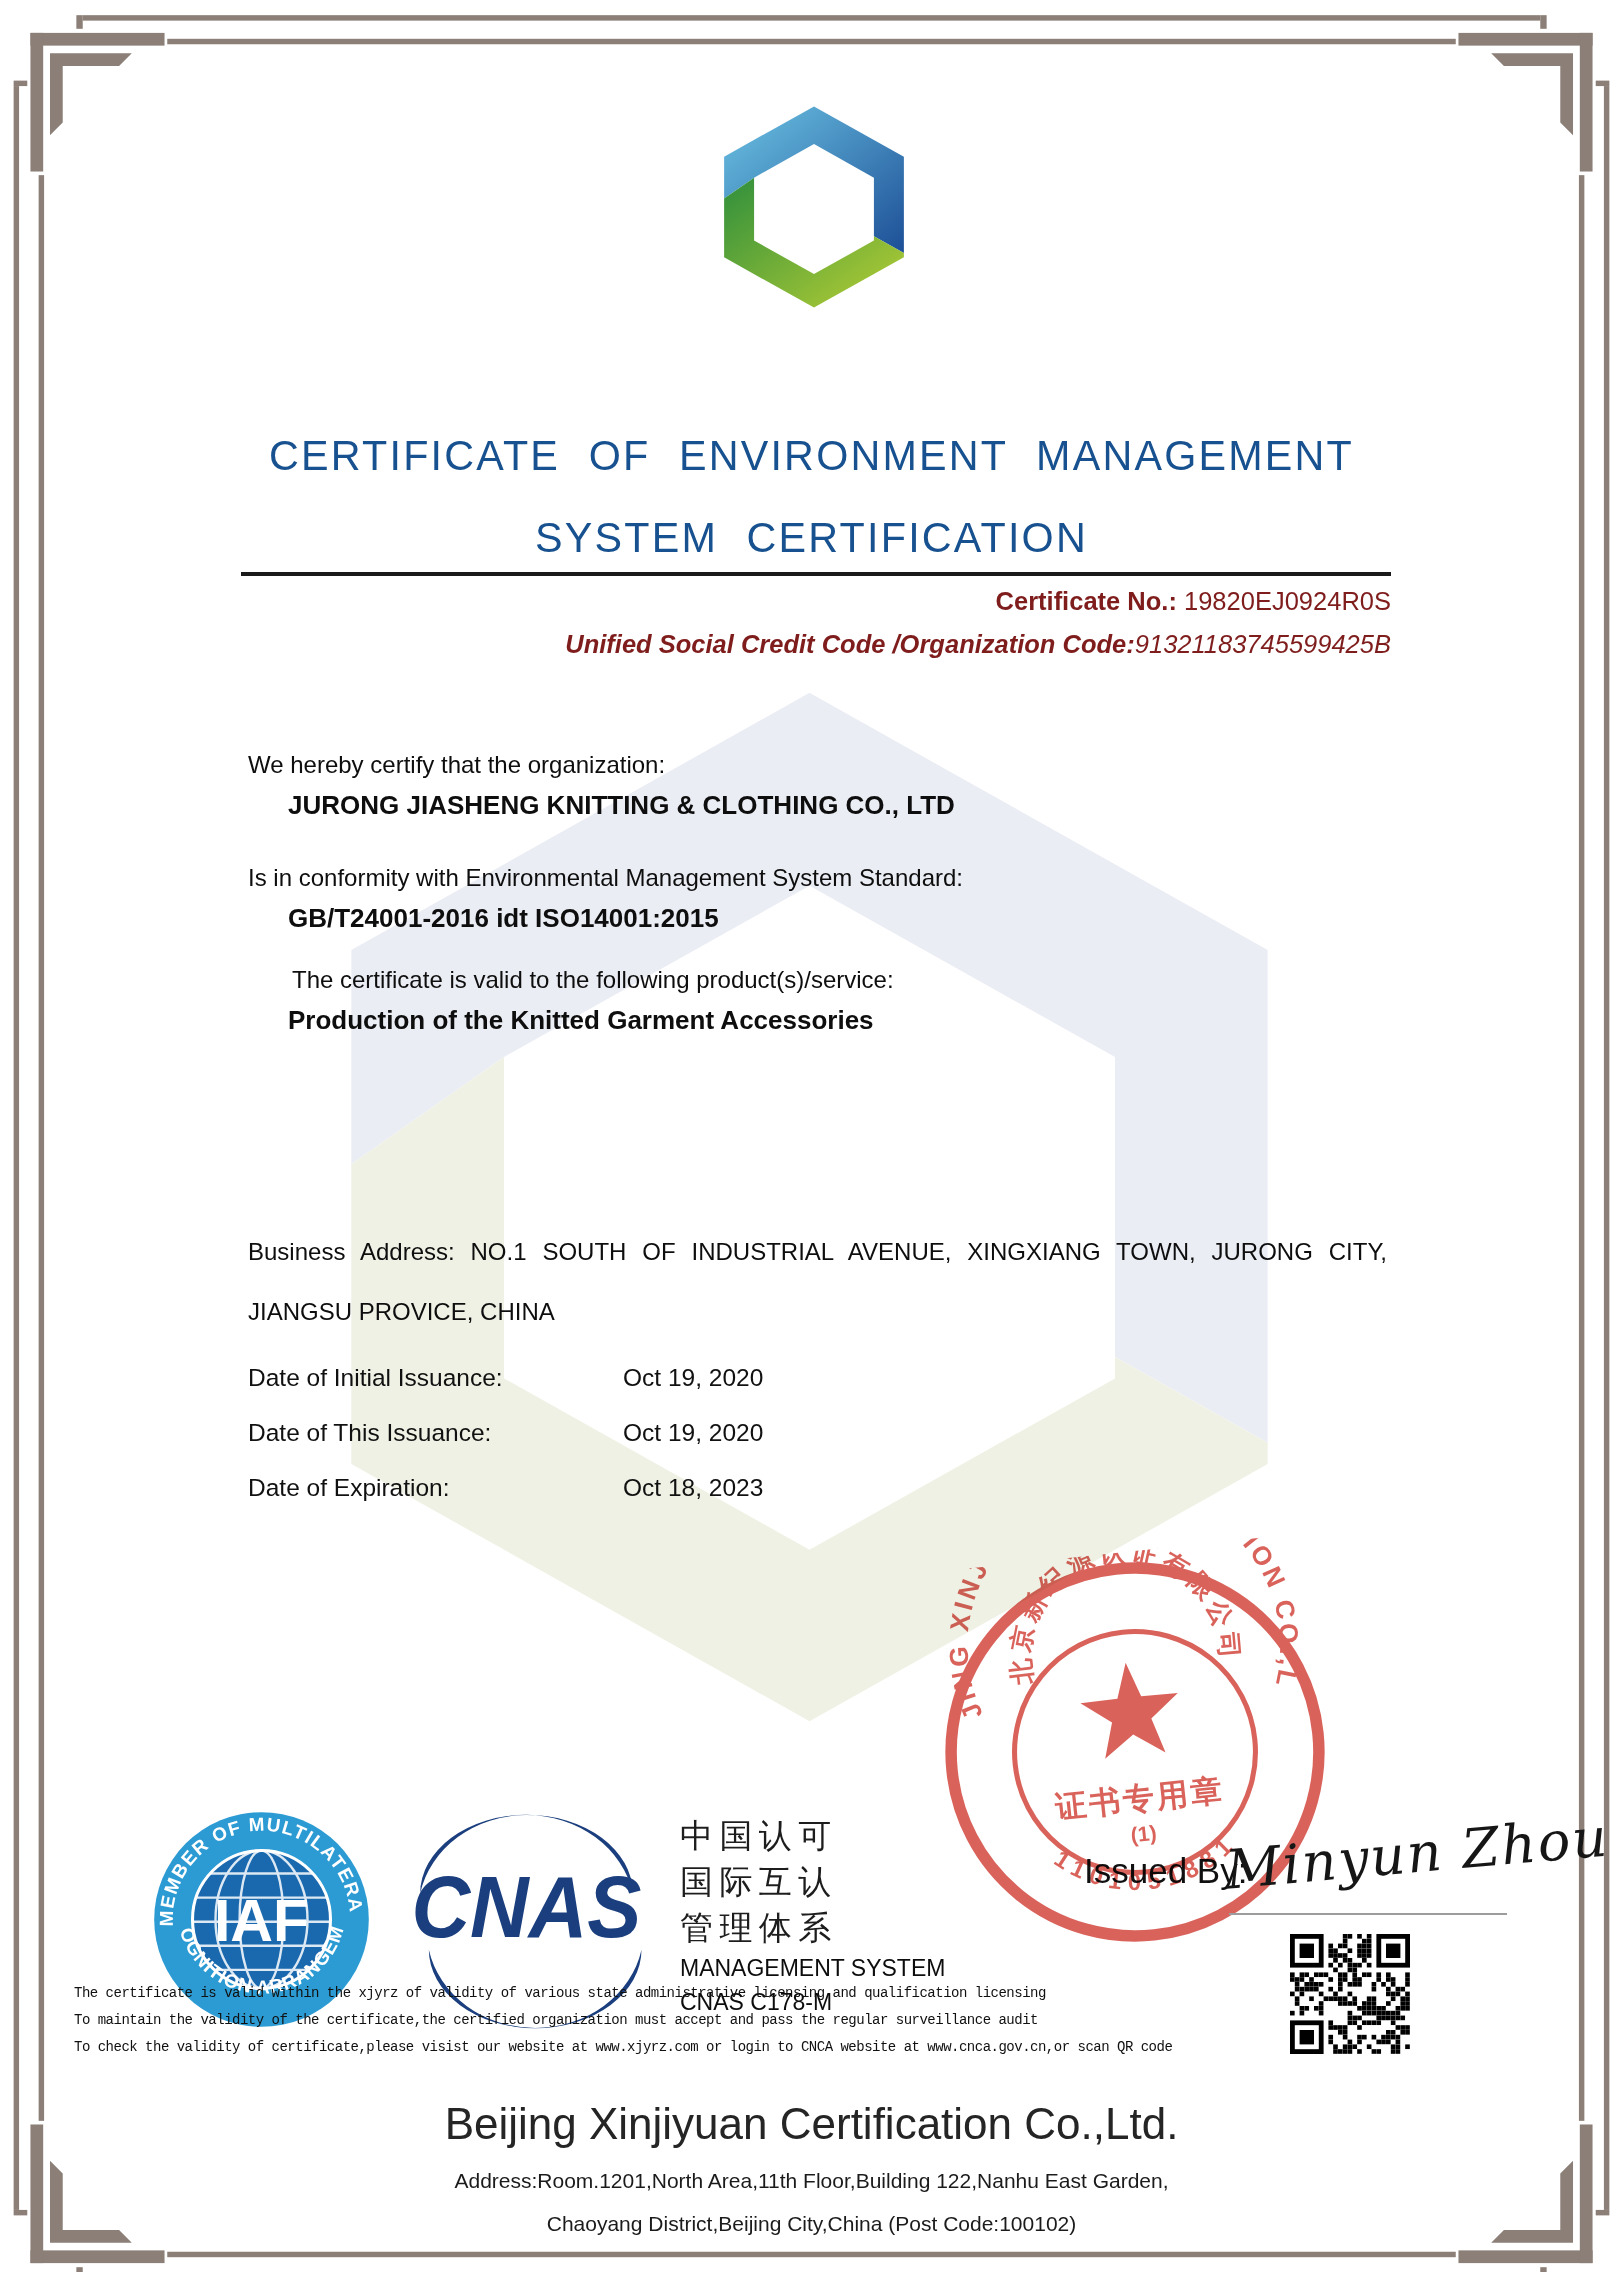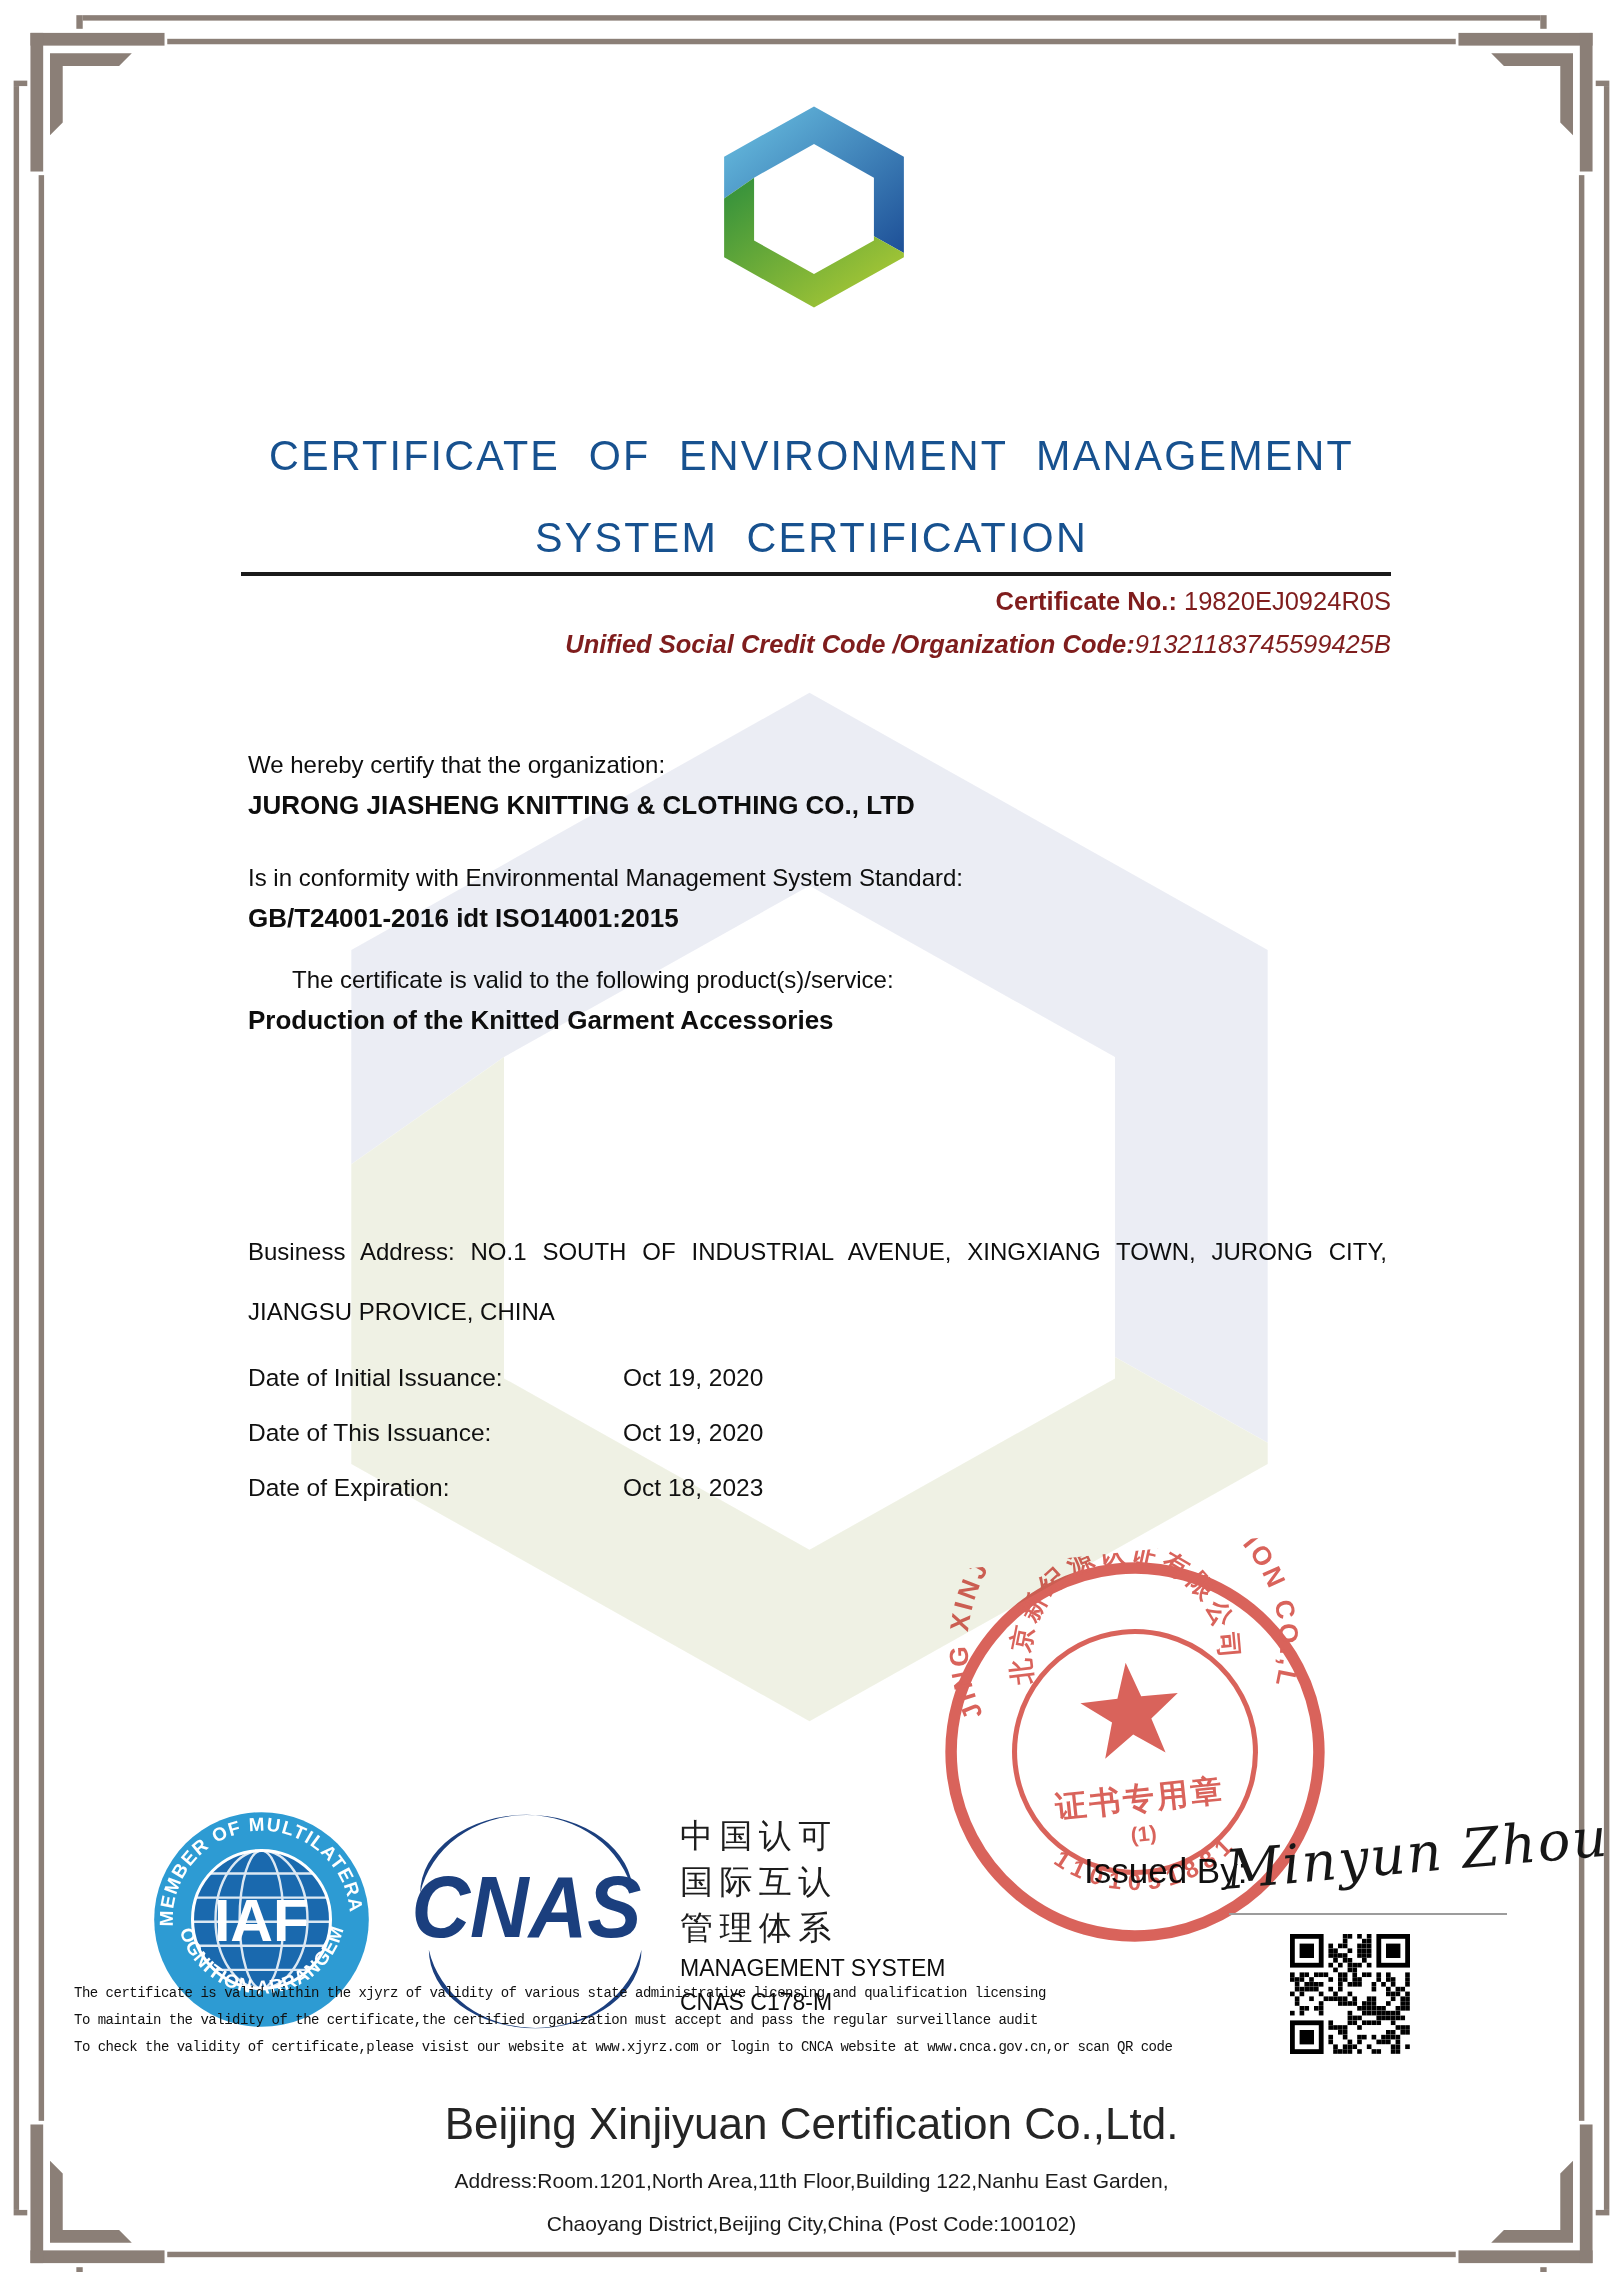--- a/index.html
+++ b/index.html
@@ -16,21 +16,21 @@
          font-size:43px;letter-spacing:2.3px;word-spacing:15.5px;z-index:2;transform:scaleX(.96);}
   #title1{top:431px;}
   #title2{top:513px;}
   #title-rule{left:241px;top:572px;width:1150px;height:3.6px;background:#1a1a1a;z-index:2;}
   .hdr-line{left:241px;width:1150px;text-align:right;font-size:25.5px;z-index:2;color:#7f1d1d;}
   #cert-no-line{top:587px;}
   #code-line{top:630px;font-style:italic;}
   .hdr-line .lbl{font-weight:bold;}
   
   .bodytxt{left:248px;width:1139px;font-size:24px;z-index:2;color:#0e0e0e;}
-  .bold{font-weight:bold;font-size:26px;}
+  .bold{font-weight:bold;font-size:26px;margin-left:40px;}
   #we-hereby{top:751px;}
   #org-name{top:790px;}
   #conformity{top:864px;}
   #standard{top:903px;}
   #valid-to{top:966px;margin-left:44px;}
   #scope{top:1005px;}
   .addr{line-height:60px;text-align:justify;}
   #reg-addr{top:1100px;}
   #biz-addr{top:1222px;}
   

